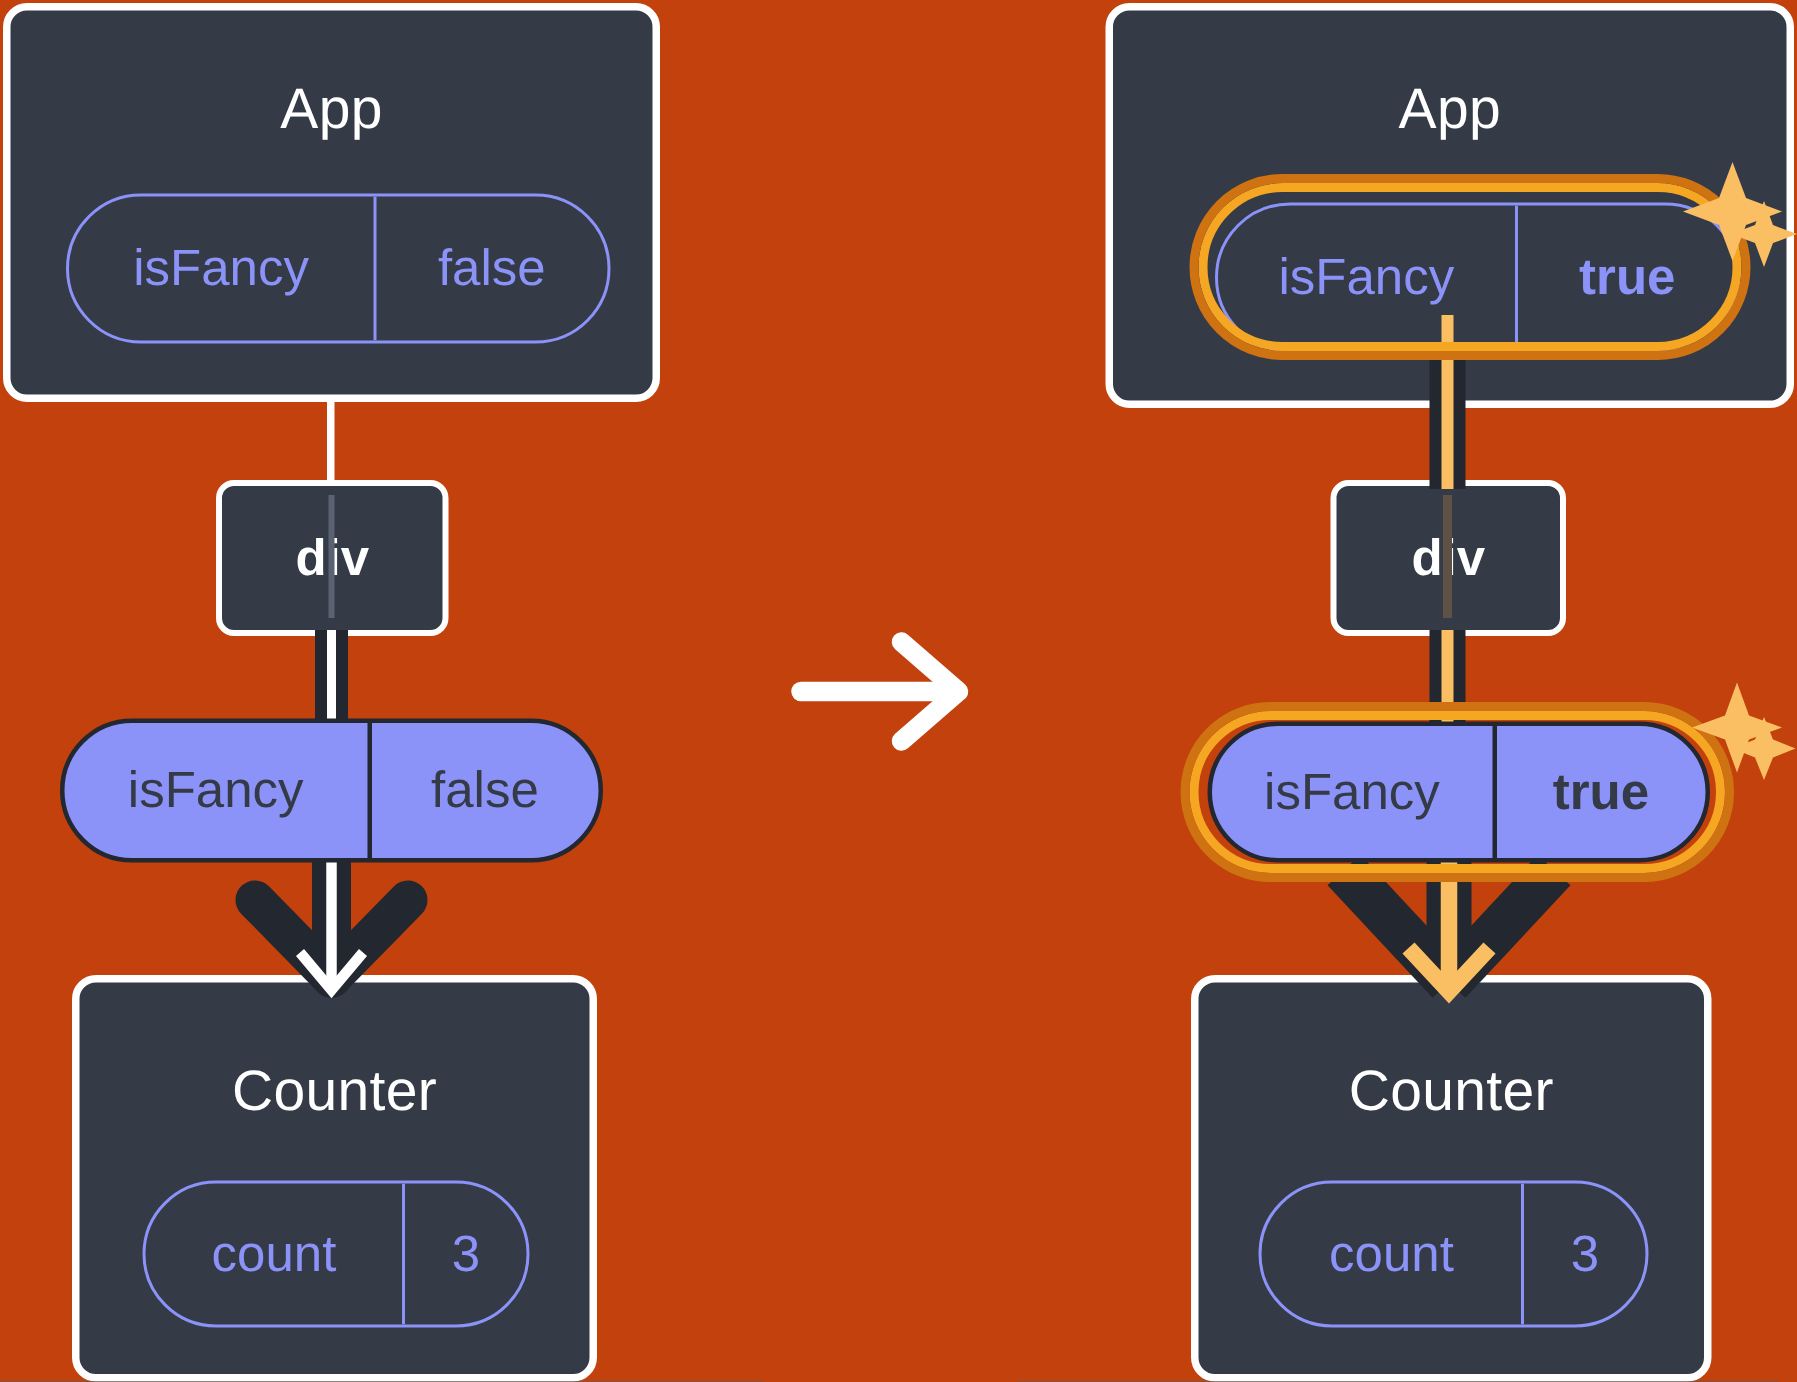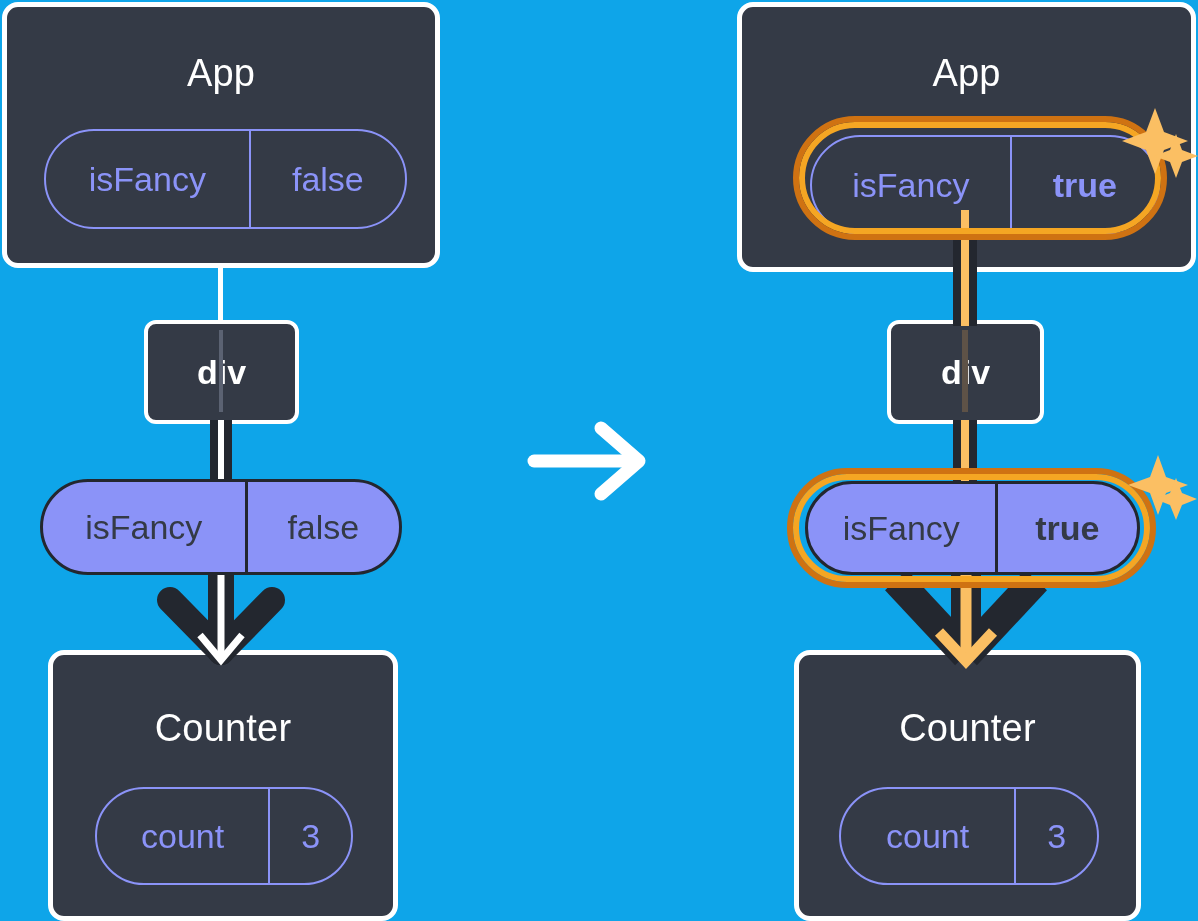--- a/index.html
+++ b/index.html
@@ -10,21 +10,21 @@
   body {
     width: 1198px;
     height: 921px;
     overflow: hidden;
     font-family: "Liberation Sans", sans-serif;
   }
   #stage {
     position: relative;
     width: 1198px;
     height: 921px;
-    background: #0ea5e9;
+    background: #c2410c;
   }
 
   
   .card {
     position: absolute;
     background: #343a46;
     border: 5px solid #ffffff;
     border-radius: 16px;
     box-sizing: border-box;
     z-index: 5;

